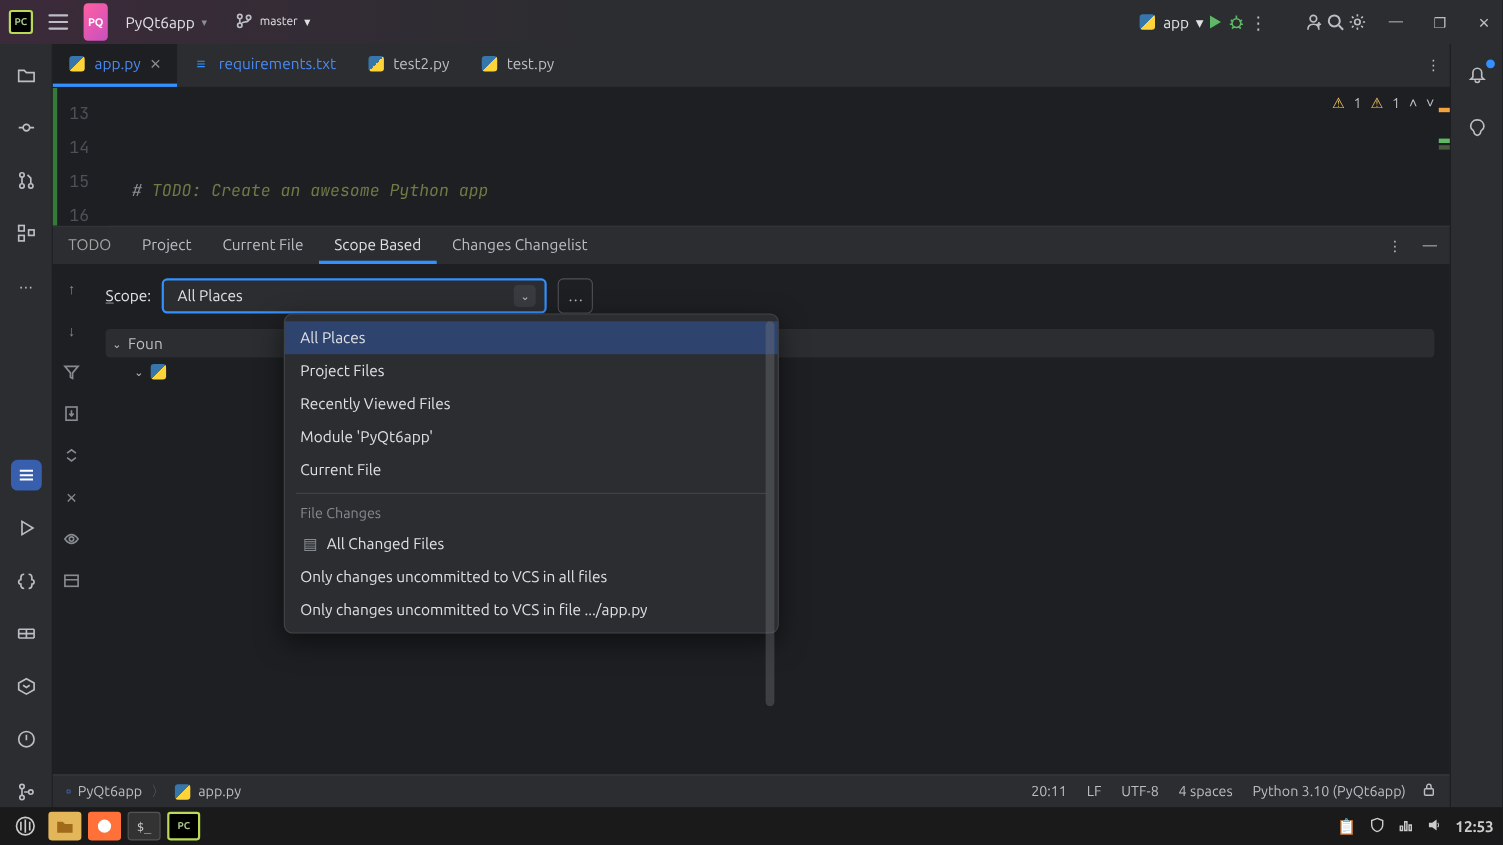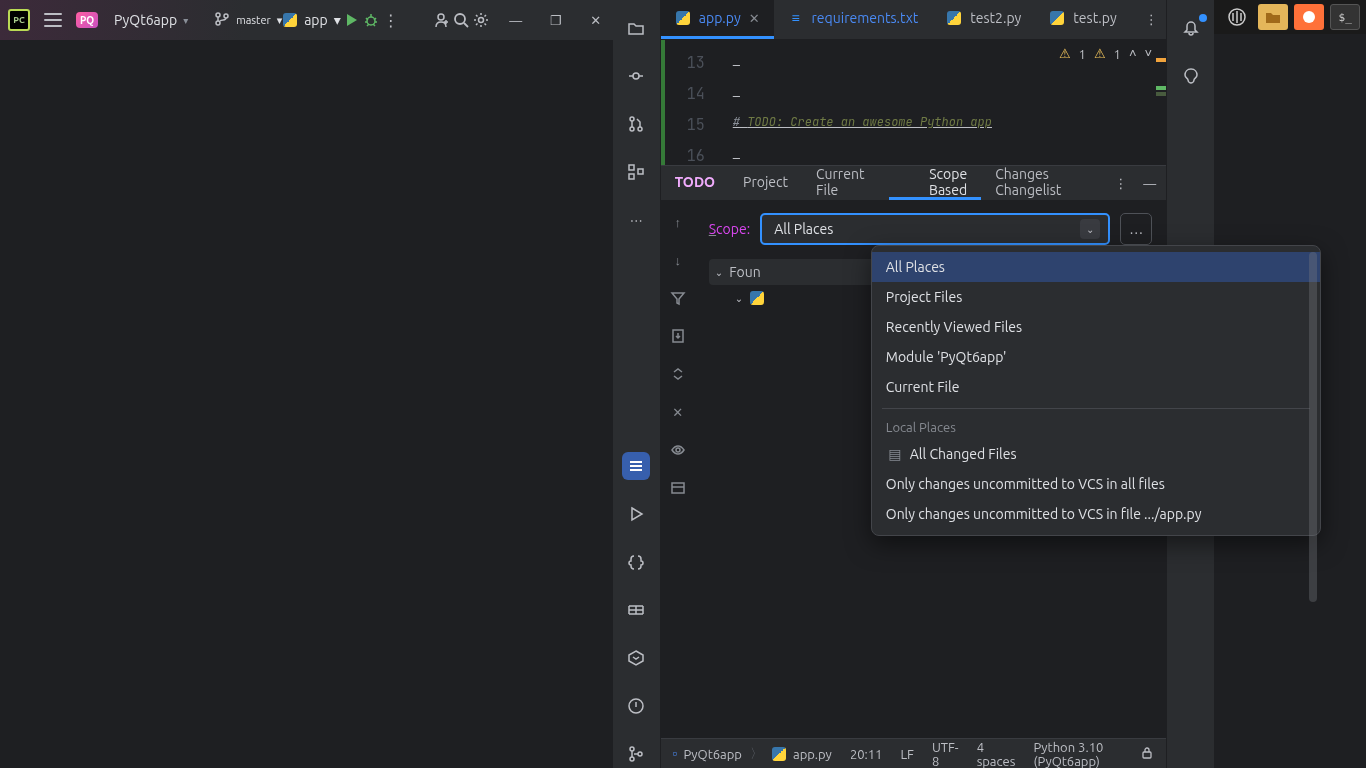--- a/index.html
+++ b/index.html
@@ -1,25 +1,25 @@
 <!DOCTYPE html>
 <html><head>
 <meta charset="utf-8">
 <style>
 * { box-sizing: border-box; margin: 0; padding: 0; }
 html, body { width: 1366px; height: 768px; overflow: hidden; font-family: -apple-system, "Segoe UI", Ubuntu, sans-serif; background: #1e1f22; color: #bcbec4; font-size: 13px; }
-.root { display: flex; flex-direction: row; height: 100%; }
+.root { display: flex; flex-direction: column; height: 100%; }
 
 
 .titlebar { height: 40px; background: linear-gradient(90deg, #3c2a3a 0%, #2b2d30 40%); display: flex; align-items: center; padding: 0 8px; }
 .titlebar .left { display: flex; align-items: center; gap: 10px; }
 .pc-logo { width: 22px; height: 22px; background: #000; border: 2px solid #bada55; display: flex; align-items: center; justify-content: center; font-size: 9px; font-weight: bold; color: #a8cc8c; border-radius: 3px;}
 .hamburger { width: 26px; height: 26px; display: flex; flex-direction: column; justify-content: center; gap: 4px; align-items:center; cursor:pointer;}
 .hamburger span{display:block;width:18px;height:2px;background:#bcbec4;border-radius:1px;}
-.proj-badge { width:22px;height:16px;background:linear-gradient(135deg,#ff5fa2,#c850c0);border-radius:4px;display:flex;align-items:center;justify-content:center;color:#fff;font-size:10px;font-weight:bold;}
+.proj-badge { width:22px;height:34px;background:linear-gradient(135deg,#ff5fa2,#c850c0);border-radius:4px;display:flex;align-items:center;justify-content:center;color:#fff;font-size:10px;font-weight:bold;}
 .titlebar .chip { display:flex; align-items:center; gap:6px; color:#dfe1e5; font-size:14px; padding:4px 6px; cursor:pointer;}
 .titlebar .chip .chev{font-size:10px;color:#8a8f98;}
 .branch{display:flex;align-items:center;gap:6px;color:#dfe1e5;font-size:11px;margin-left:10px;cursor:pointer;}
 .titlebar .spacer{flex:1;}
 .titlebar .right{display:flex;align-items:center;}
 .run-conf{display:flex;align-items:center;gap:6px;color:#dfe1e5;font-size:14px;cursor:pointer;}
 .ticon{width:20px;height:20px;display:flex;align-items:center;justify-content:center;color:#bcbec4;cursor:pointer;font-size:16px;}
 .run-icon{color:#5fb865;}
 .bug-icon{color:#5fb865;}
 .win-controls{display:flex;gap:22px;margin-left:16px;}
@@ -47,48 +47,48 @@
 .tab{display:flex;align-items:center;gap:8px;padding:0 14px;color:#bcbec4;font-size:14px;cursor:pointer;border-bottom:3px solid transparent;}
 .tab.active{color:#dfe1e5;border-bottom-color:#3391ff;background:#1e1f22;}
 .tab .close{font-size:13px;color:#868a91;cursor:pointer;}
 .tab.active .label{color:#4a8af4;}
 .tab .label.blue{color:#4a8af4;}
 .tabs .spacer{flex:1;}
 .tabs .menu{width:30px;display:flex;align-items:center;justify-content:center;cursor:pointer;}
 
 
 .editor{background:#1e1f22;display:flex;position:relative;height:125px;}
-.gutter{width:52px;background:#1e1f22;text-align:right;padding:8px 8px 0 0;font-family:"JetBrains Mono",Consolas,monospace;font-size:15px;color:#4b5059;line-height:31px;border-left:4px solid #357a38;}
-.code{flex:1;padding:5px 0 0 20px;font-family:"JetBrains Mono",Consolas,monospace;font-size:12px;line-height:31px;text-decoration:underline;}
+.gutter{width:52px;background:#1e1f22;text-align:center;padding:8px 8px 0 0;font-family:"JetBrains Mono",Consolas,monospace;font-size:15px;color:#4b5059;line-height:31px;border-left:4px solid #357a38;}
+.code{flex:1;padding:16px 0 0 20px;font-family:"JetBrains Mono",Consolas,monospace;font-size:15px;line-height:31px;}
 .comment{color:#6f7a45;font-style:italic;}
 .hash{color:#8a8f98;font-style:italic;}
 .insp{position:absolute;top:6px;right:14px;display:flex;align-items:center;gap:8px;color:#bcbec4;font-size:13px;}
 .warn-icon{color:#f2c55c;}
 .scrollmarks{position:absolute;right:0;top:0;width:14px;height:100%;}
 .scrollmarks .m{position:absolute;right:0;width:10px;height:4px;}
 .m1{top:18px;background:#f2a33c;}
 .m2{top:46px;background:#5fb865;}
 .m3{top:52px;background:#485b3e;}
 
 
 .tw-header{height:36px;background:#2b2d30;display:flex;align-items:center;border-top:1px solid #393b40;border-bottom:1px solid #1e1f22;}
 .tw-tabs{display:flex;align-items:stretch;height:100%;}
 .tw-tab{display:flex;align-items:center;padding:0 14px;font-size:14px;color:#bcbec4;cursor:pointer;border-bottom:3px solid transparent;}
-.tw-tab.title{font-weight:700;color:#f0abfc;cursor:default;}
+.tw-tab.title{font-weight:400;color:#a3a3a3;cursor:default;}
 .tw-tab.active{border-bottom-color:#3391ff;color:#dfe1e5;text-align:right;}
 .tw-header .spacer{flex:1;}
 .tw-header .hicon{width:28px;display:flex;align-items:center;justify-content:center;cursor:pointer;margin-right:4px;}
 
 
 .tw-body{flex:1;background:#1e1f22;display:flex;min-height:0;}
 .tw-toolbar{width:34px;display:flex;flex-direction:column;align-items:center;padding-top:10px;gap:16px;}
 .tw-toolbar .tico{width:22px;height:22px;display:flex;align-items:center;justify-content:center;color:#868a91;cursor:pointer;}
 .tw-content{flex:1;padding:12px 14px;position:relative;}
 .scope-row{display:flex;align-items:center;gap:10px;}
-.scope-label{font-size:14px;color:#d946ef;}
+.scope-label{font-size:14px;color:#e5e5e5;}
 .scope-label u{text-decoration:underline;text-decoration-color:#868a91;}
 .scope-select{width:350px;height:32px;border:2px solid #3391ff;border-radius:5px;background:#2b2d30;display:flex;align-items:center;justify-content:space-between;padding:0 8px 0 12px;font-size:14px;color:#dfe1e5;cursor:pointer;}
 .scope-select .chev{font-size:10px;color:#bcbec4;background:#393b40;width:20px;height:20px;display:flex;align-items:center;justify-content:center;border-radius:4px;}
 .scope-more{width:32px;height:32px;border:1px solid #4e5157;border-radius:5px;display:flex;align-items:center;justify-content:center;cursor:pointer;font-size:14px;color:#bcbec4;}
 .tree{margin-top:14px;}
 .tree-row{height:26px;display:flex;align-items:center;gap:6px;font-size:14px;padding:0 6px;border-radius:4px;}
 .tree-row.sel{background:#2b2d30;}
 .tree-row .chev{font-size:10px;color:#bcbec4;}
 
 
@@ -389,21 +389,21 @@
             </div>
           </div>
 
           <div class="popup">
             <div class="opt sel">All Places</div>
             <div class="opt">Project Files</div>
             <div class="opt">Recently Viewed Files</div>
             <div class="opt">Module 'PyQt6app'</div>
             <div class="opt">Current File</div>
             <div class="sep"></div>
-            <div class="head">Local Places</div>
+            <div class="head">File Changes</div>
             <div class="opt">
                 <span class="oi">▤</span>
                 <span>All Changed Files</span>
               </div>
             <div class="opt">Only changes uncommitted to VCS in all files</div>
             <div class="opt">Only changes uncommitted to VCS in file .../app.py</div>
             <div class="popup-scroll"></div>
           </div>
         </div>
       </div>

